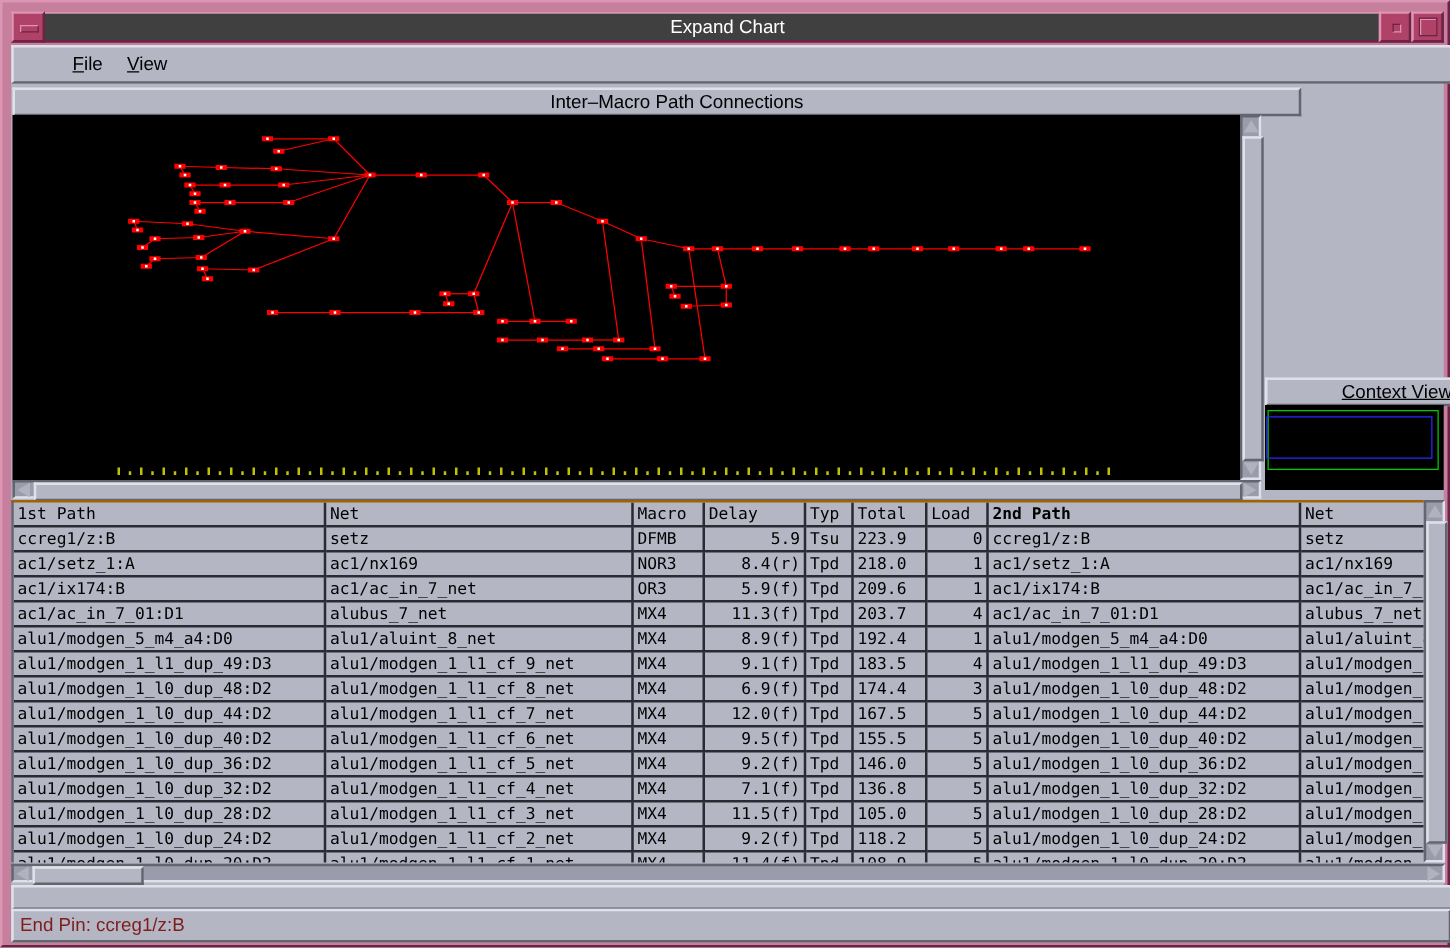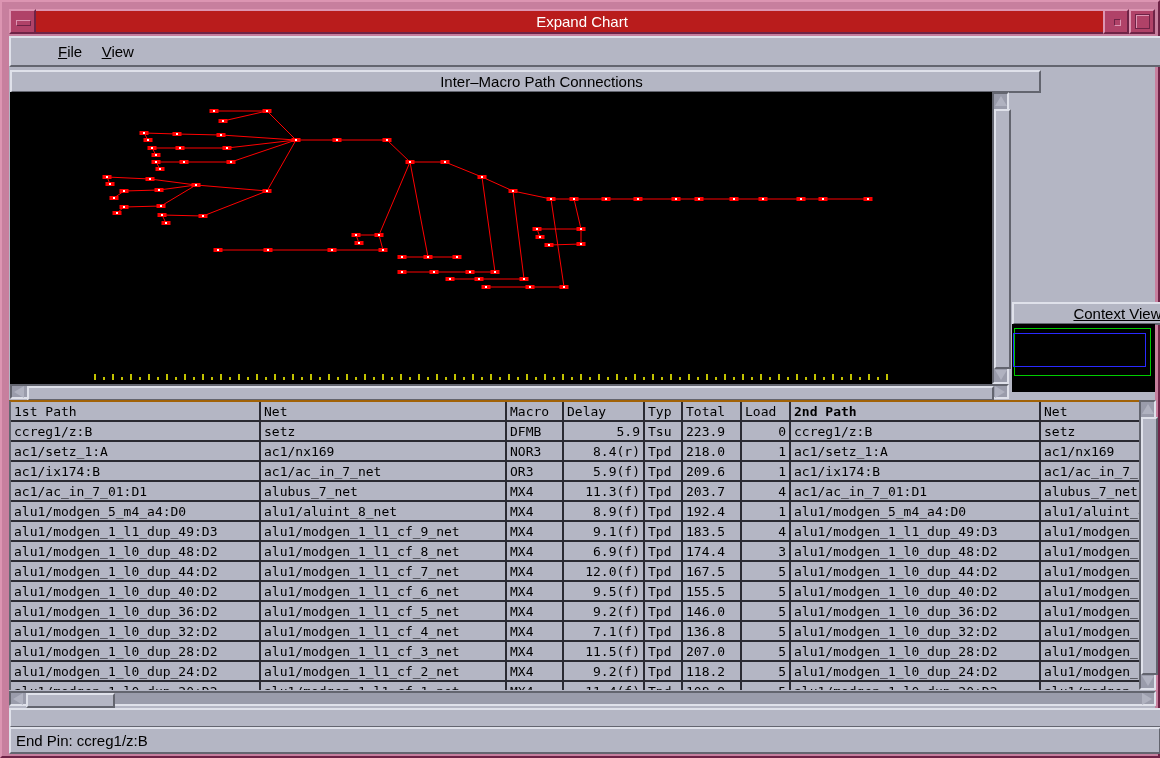--- a/index.html
+++ b/index.html
@@ -16,21 +16,21 @@
   .down{border-top:2px solid #63656f;border-left:2px solid #63656f;
       border-bottom:2px solid #dfe1ea;border-right:2px solid #dfe1ea;}
   .pup{border-top:2px solid #dc95b2;border-left:2px solid #dc95b2;
       border-bottom:2px solid #6e2346;border-right:2px solid #6e2346;}
   .gray{background:#b4b6c4;padding-left:32px;}
   
   #frame{left:0;top:0;width:1156px;height:754px;
     border-top:2px solid #dc95b2;border-left:2px solid #dc95b2;
     border-bottom:2px solid #6e2346;border-right:2px solid #6e2346;
     background:#c77f9e;}
-  #titlebar{left:7px;top:7px;width:1146px;height:25px;background:#b91c1c;
+  #titlebar{left:7px;top:7px;width:1146px;height:25px;background:#404040;
     box-sizing:border-box;}
   #titlebar .ttl{width:100%;text-align:center;color:#ffffff;font-size:15px;line-height:22px;}
   .tbtn{top:7px;height:25px;background:#b04268;box-sizing:border-box;}
   #btn-menu{left:7px;width:27px;}
   #btn-min{left:1101px;width:26px;}
   #btn-max{left:1127px;width:26px;}
   #btn-menu .dash{position:absolute;left:5px;top:9px;width:13px;height:4px;background:#b04268;
     border-top:1px solid #dc95b2;border-left:1px solid #dc95b2;border-bottom:1px solid #6e2346;border-right:1px solid #6e2346;}
   #btn-min .sq{position:absolute;left:9px;top:8px;width:5px;height:5px;background:#b04268;
     border-top:1px solid #6e2346;border-left:1px solid #6e2346;border-bottom:1px solid #dc95b2;border-right:1px solid #dc95b2;}
@@ -71,21 +71,21 @@
     border-left:2px solid #63656f;border-top:2px solid #a16207;box-sizing:border-box;}
   table{border-collapse:collapse;table-layout:fixed;width:1128px;
     font-family:"DejaVu Sans Mono","Liberation Mono",monospace;font-size:13px;color:#000;}
   th,td{overflow:hidden;white-space:nowrap;padding:0 3px;height:18px;
     border-right:2px solid #2a2a32;border-bottom:2px solid #2a2a32;text-align:left;font-weight:normal;}
   td.c3{text-align:right;}
   td.c6{text-align:right;}
   #table-vscroll{left:1130px;top:333px;width:17px;height:290px;}
   #table-hscroll{left:0px;top:624px;width:1147px;height:15px;}
   #gapbar{left:0px;top:641px;width:1143px;height:16px;}
-  #statusbar{left:0px;top:660px;width:1143px;height:23px;font-size:15px;line-height:23px;color:#000000;padding-left:5px;}
+  #statusbar{left:0px;top:660px;width:1143px;height:23px;font-size:15px;line-height:23px;color:#7f1d1d;padding-left:5px;}
 </style>
 </head>
 <body>
 
 <div id="frame" class="abs">
 
   <div id="titlebar" class="abs pup">
     <div class="ttl">Expand Chart</div>
   </div>
   <div id="btn-menu" class="abs tbtn pup">
@@ -570,21 +570,21 @@
               <td class="c6">5</td>
               <td class="c7">alu1/modgen_1_l0_dup_32:D2</td>
               <td class="c8">alu1/modgen_1_l1_cf</td>
             </tr>
             <tr>
               <td class="c0">alu1/modgen_1_l0_dup_28:D2</td>
               <td class="c1">alu1/modgen_1_l1_cf_3_net</td>
               <td class="c2">MX4</td>
               <td class="c3">11.5(f)</td>
               <td class="c4">Tpd</td>
-              <td class="c5">207.0</td>
+              <td class="c5">105.0</td>
               <td class="c6">5</td>
               <td class="c7">alu1/modgen_1_l0_dup_28:D2</td>
               <td class="c8">alu1/modgen_1_l1_cf</td>
             </tr>
             <tr>
               <td class="c0">alu1/modgen_1_l0_dup_24:D2</td>
               <td class="c1">alu1/modgen_1_l1_cf_2_net</td>
               <td class="c2">MX4</td>
               <td class="c3">9.2(f)</td>
               <td class="c4">Tpd</td>

